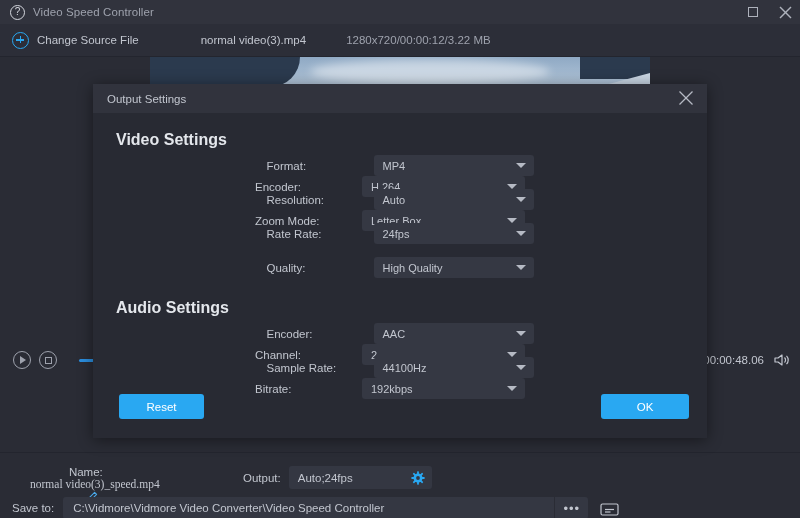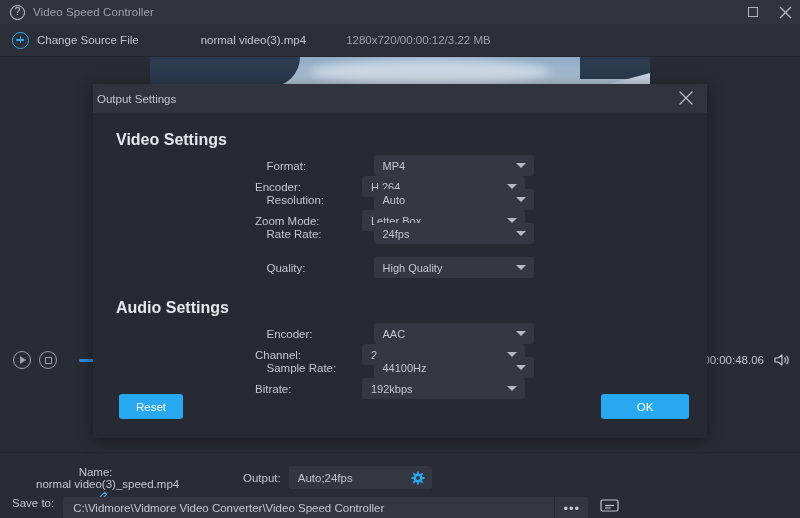--- a/index.html
+++ b/index.html
@@ -140,38 +140,38 @@
     position: absolute; top: 452px; left: 0;
     width: 800px; height: 66px;
     background: #2a2c35;
     border-top: 1px solid #23252e;
   }
   .row-name {
     position:absolute; left: 12px; top: 13px;
     display:flex; align-items:center;flex-direction:column;
   }
   .lbl { font-size: 11.5px; color: #c2c6cf; }
-  .val { font-size: 11.5px; color: #c2c6cf; margin-left: 24px; }
+  .val { font-size: 11.5px; color: #c2c6cf; margin-left: 18px; font-family: Liberation Serif, serif; }
   .pencil { margin-left: 10px; width: 14px; height: 14px; position: relative; }
   .row-output {
     position:absolute; left: 243px; top: 13px;
     display:flex; align-items:center;
   }
   .out-field {
     margin-left: 8px;
     width: 143px; height: 23px;
     background: #343742; border-radius: 3px;
     display:flex; align-items:center; justify-content: space-between;
     padding: 0 7px 0 9px;
   }
   .out-val { font-size: 11.5px; color: #c2c6cf; }
   .gear { width: 14px; height: 14px; }
   .row-saveto {
     position:absolute; left: 12px; top: 44px;
-    display:flex; 
+    display:flex; align-items:center;
   }
   .path-field {
     margin-left: 9px;
     width: 525px; height: 22px;
     background: #343742; border-radius: 3px;
     display:flex; align-items:center; justify-content: space-between;
     padding-left: 10px;
   }
   .path-text { font-size: 11.5px; color: #c2c6cf; }
   .dots-btn {
@@ -185,21 +185,21 @@
   
   .modal {
     position:absolute; left: 93px; top: 84px;
     width: 614px; height: 354px;
     background: #282a33;
     box-shadow: 0 2px 14px rgba(0,0,0,.45);
   }
   .modal-head {
     height: 29px; background: #31333d;
     display:flex; align-items:center;
-    padding-left: 4px;
+    padding-left: 14px;
     position: relative;
   }
   .modal-title { font-size: 11.5px; color: #c2c6cf; }
   .modal-close {
     position:absolute; right: 12px; top: 5px;
     width: 18px; height: 18px;
   }
   .modal-body { padding: 18px 0 0 0; position: relative; }
   .section-title {
     font-size: 16px; font-weight: bold; color: #e4e7ec;
@@ -234,21 +234,21 @@
     position:absolute; left: 0; bottom: 0;
     width: 614px; height: 58px;
   }
   .btn {
     position:absolute; top: 14px;
     height: 25px; border-radius: 3px;
     background: #29a8f2; color: #fff;
     font-size: 11.5px;
     display:flex; align-items:center; justify-content:center;
   }
-  .btn-reset { left: 26px; width: 64px; }
+  .btn-reset { left: 26px; width: 85px; }
   .btn-cancel { left: 419px; width: 88px; }
   .btn-ok { left: 508px; width: 88px; }
 </style>
 </head>
 <body>
 
 <div id="app">
 
   <div class="titlebar">
     <div class="title-icon">?</div>

